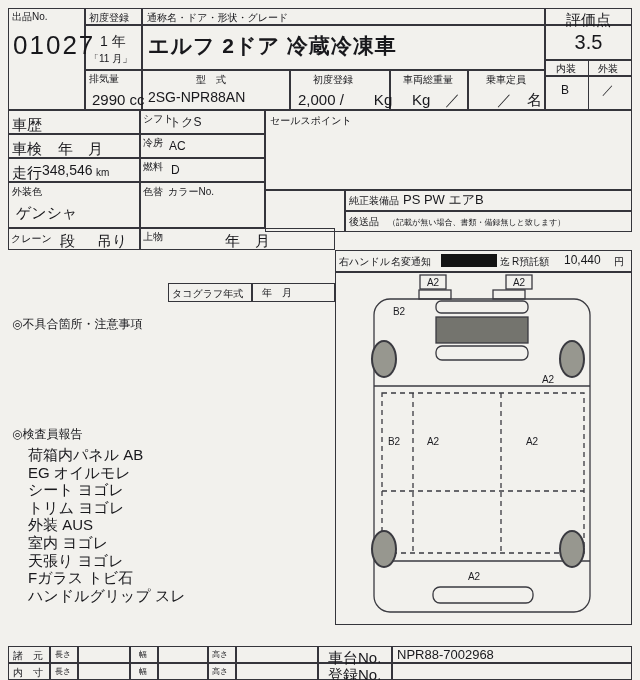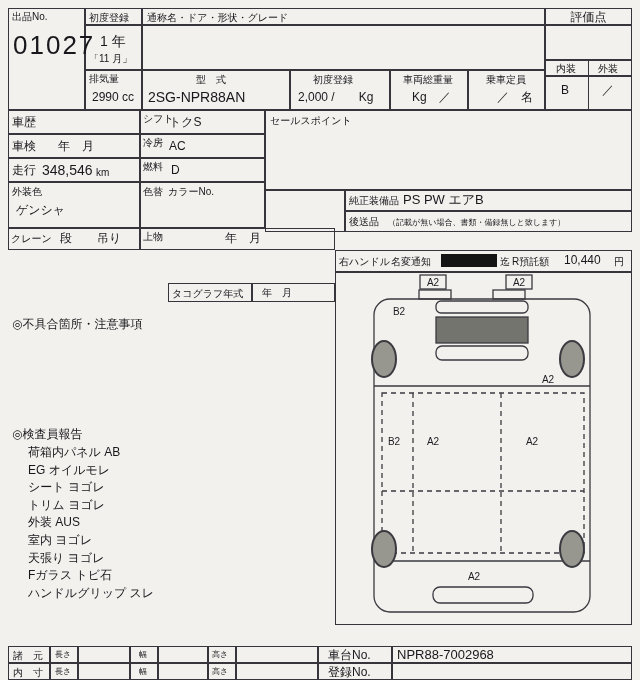--- a/index.html
+++ b/index.html
@@ -5,21 +5,21 @@
   html{background:#fff;}
   body{
     margin:0;width:640px;height:680px;position:relative;
     background:#efeeea;
     font-family:"Liberation Sans","DejaVu Sans",sans-serif;
     color:#18181c;
   }
   .sheet{position:absolute;inset:0;background:#f2f1ed;overflow:hidden;}
   .box{position:absolute;border:1px solid #35353b;box-sizing:border-box;background:transparent;}
   .t{position:absolute;white-space:nowrap;line-height:1.15;}
-  .f8{font-size:8px}.f9{font-size:10px}.f10{font-size:10px}.f11{font-size:12px}
+  .f8{font-size:8px}.f9{font-size:10px}.f10{font-size:10px}.f11{font-size:15px}
   .f12{font-size:12px}.f13{font-size:13px}.f14{font-size:14px}
   .f20{font-size:20px}
   .title{font-size:21px;font-weight:bold;letter-spacing:1px;}
   .lot{font-size:26px;letter-spacing:2px;}
   .center{text-align:center;}
   .redact{position:absolute;background:#141414;}
   svg text{font-family:"Liberation Sans","DejaVu Sans",sans-serif;}
 </style>
 </head>
 <body>
@@ -83,21 +83,23 @@
   <div class="box" style="left:236px;top:663px;width:82px;height:17px"></div>
   <div class="box" style="left:318px;top:663px;width:74px;height:17px"></div>
   <div class="box" style="left:392px;top:663px;width:240px;height:17px"></div>
 
   <div class="t f10" style="left:12px;top:11px">出品No.</div>
   <div class="t lot" style="left:13px;top:31px">01027</div>
   <div class="t f10" style="left:89px;top:12px">初度登録</div>
   <div class="t f14" style="left:100px;top:33px">1 年</div>
   <div class="t f10" style="left:89px;top:53px">「11 月」</div>
   <div class="t f10" style="left:147px;top:12px">通称名・ドア・形状・グレード</div>
+  <div class="t title" style="left:148px;top:34px">エルフ 2ドア 冷蔵冷凍車</div>
   <div class="t f11 center" style="left:545px;top:11px;width:87px">評価点</div>
+  <div class="t f20 center" style="left:545px;top:31px;width:87px">3.5</div>
   <div class="t f10" style="left:556px;top:63px">内装</div>
   <div class="t f10" style="left:598px;top:63px">外装</div>
   <div class="t f12" style="left:561px;top:84px">B</div>
   <div class="t f12" style="left:602px;top:84px">／</div>
   <div class="t f9" style="left:89px;top:73px">排気量</div>
   <div class="t f11" style="left:92px;top:91px">2990 cc</div>
   <div class="t f10" style="left:196px;top:74px">型　式</div>
   <div class="t f14" style="left:148px;top:89px">2SG-NPR88AN</div>
   <div class="t f10" style="left:313px;top:74px">初度登録</div>
   <div class="t f11" style="left:298px;top:91px">2,000 /　　Kg</div>

